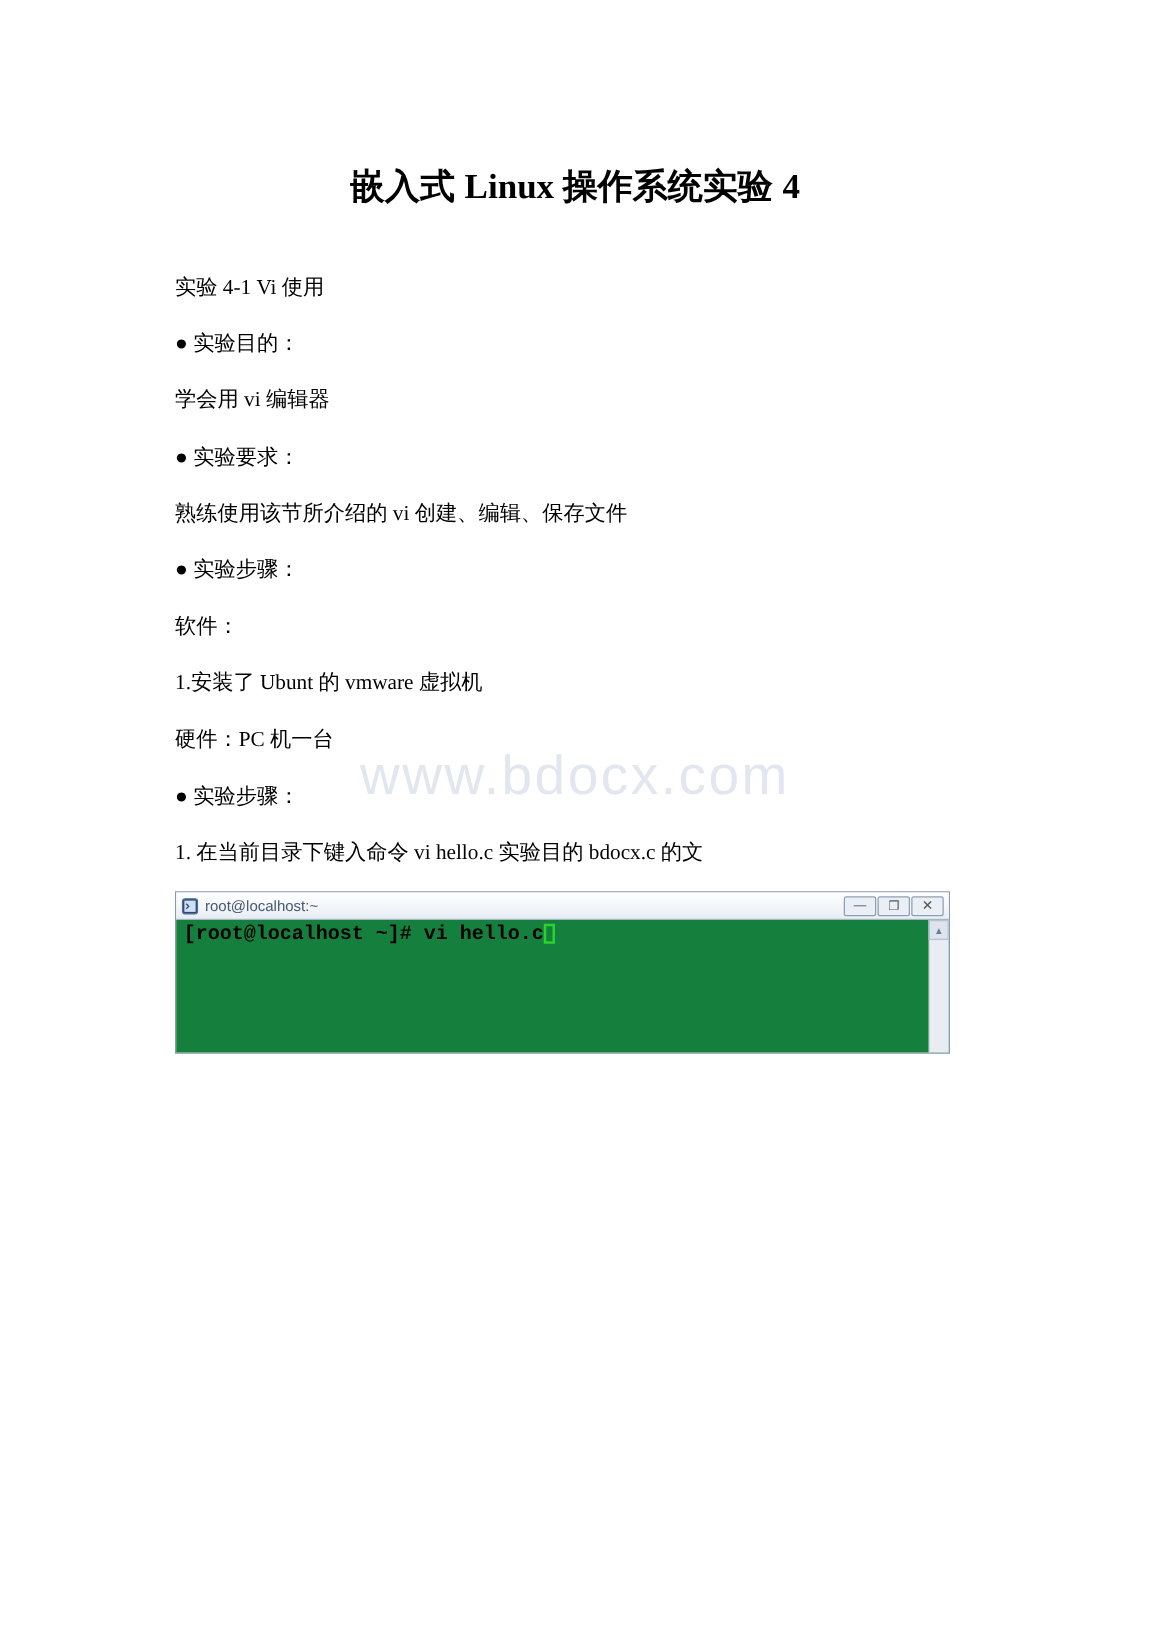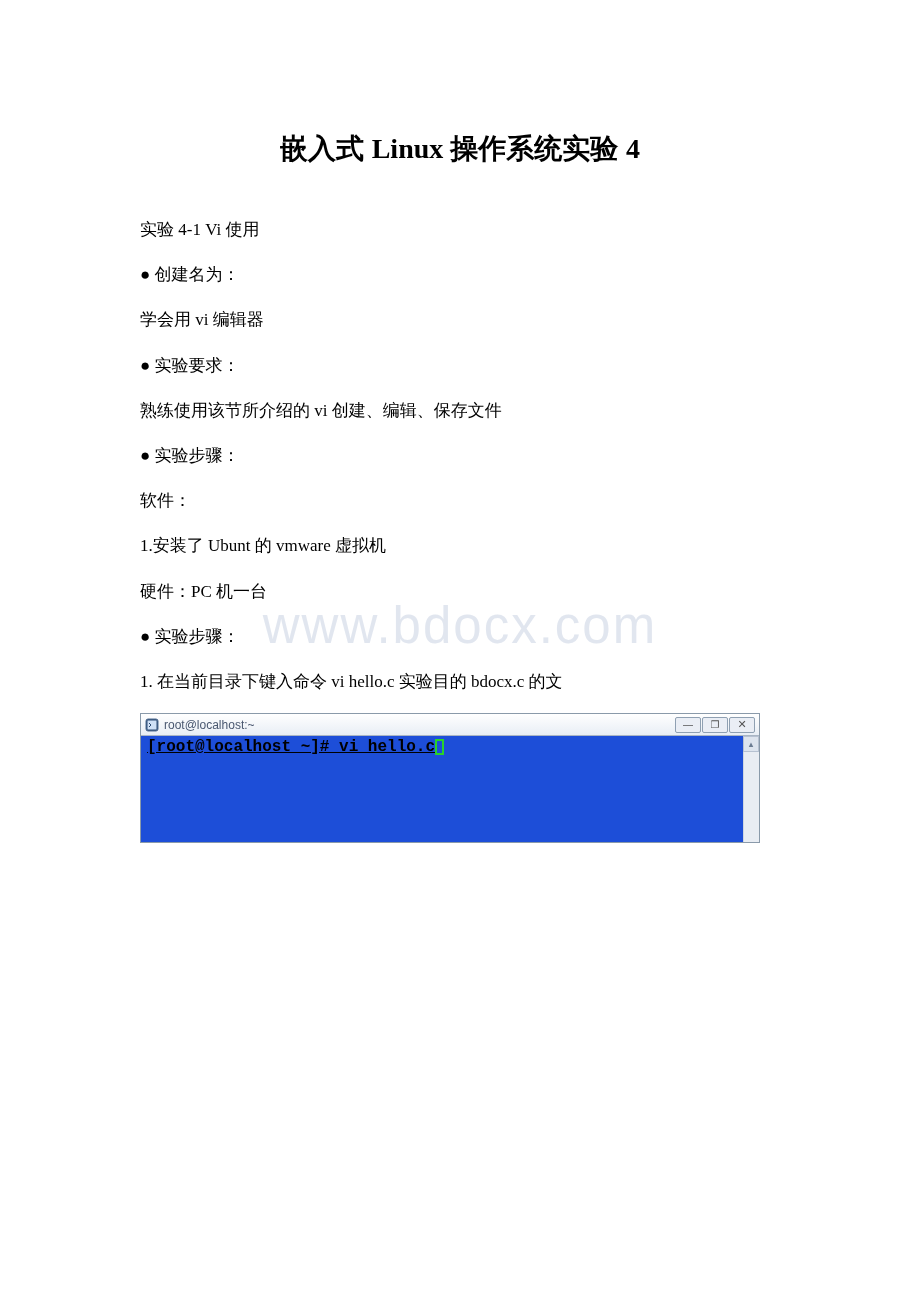--- a/index.html
+++ b/index.html
@@ -74,22 +74,21 @@
       font-family: "Segoe UI", Tahoma, sans-serif;
       font-size: 10px;
       color: #555;
       border-radius: 2px;
       margin-left: 1px;
     }
     .win-btn.close { font-size: 11px; }
     .terminal-content {
       position: relative;
       height: calc(100% - 22px);
-      background: #1d4ed8;
-      text-decoration: underline;
+      background: #15803d;
     }
     .terminal-body {
       font-family: "Courier New", monospace;
       font-weight: bold;
       font-size: 16px;
       padding: 2px 6px;
       color: #000;
       display: flex;
       align-items: center;
     }
@@ -121,40 +120,40 @@
       display: flex;
       align-items: center;
       justify-content: center;
     }
     .watermark {
       position: absolute;
       top: 596px;
       left: 50%;
       transform: translateX(-50%);
       font-family: Arial, sans-serif;
-      font-size: 51px;
+      font-size: 44px;
       letter-spacing: 2px;
       color: rgba(200, 210, 225, 0.55);
       pointer-events: none;
       white-space: nowrap;
       font-weight: 400;
     }
   </style>
 </head>
 <body>
 
 <h1 class="title">
   <span>嵌入式 </span><span class="latin">Linux </span><span>操作系统实验 </span><span class="latin">4</span>
 </h1>
 
 <p class="para">
   <span>实验 </span><span class="latin">4-1 Vi </span><span>使用</span>
 </p>
 
-<p class="para">● 创建名为：</p>
+<p class="para">● 实验目的：</p>
 
 <p class="para">
   <span>学会用 </span><span class="latin">vi </span><span>编辑器</span>
 </p>
 
 <p class="para">● 实验要求：</p>
 
 <p class="para">
   <span>熟练使用该节所介绍的 </span><span class="latin">vi </span><span>创建、编辑、保存文件</span>
 </p>

